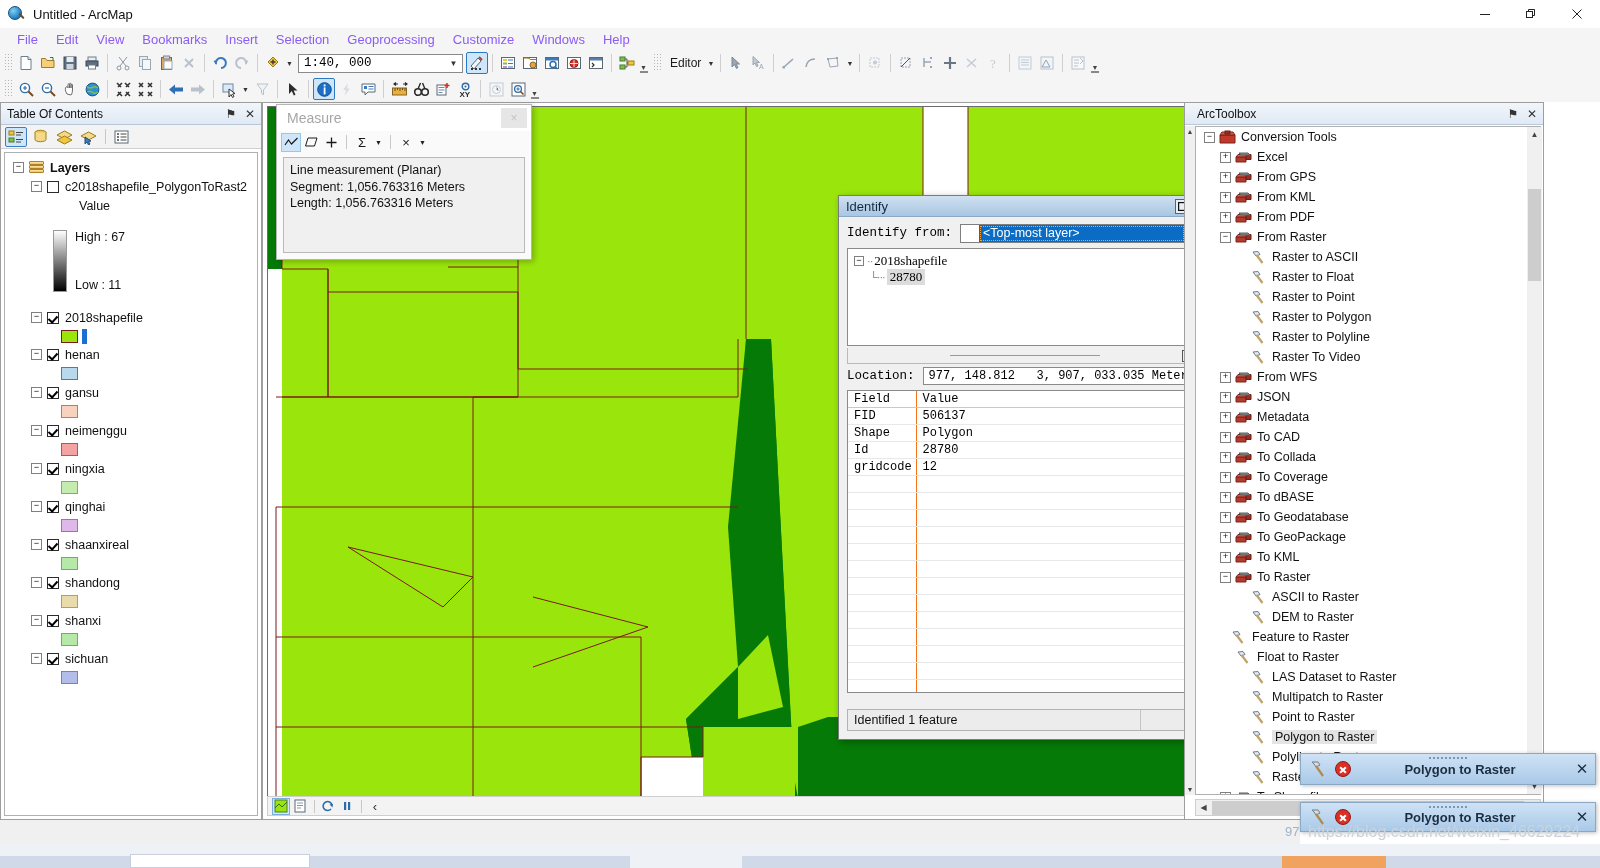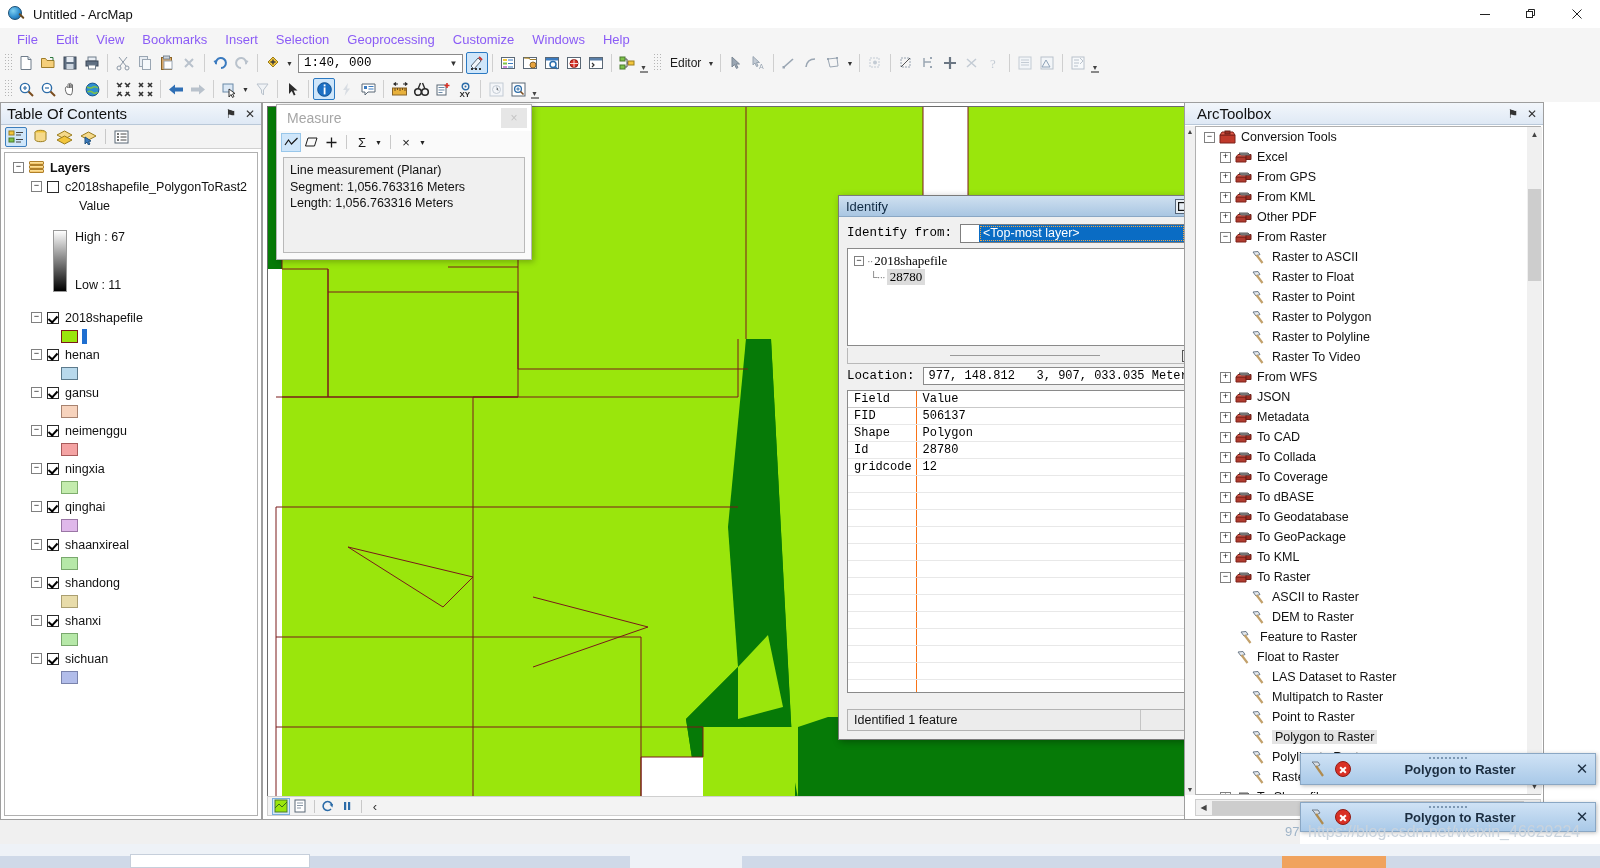--- a/index.html
+++ b/index.html
@@ -85,21 +85,21 @@
   .tb-overflow .bar { width:8px; height:2px; background:#888; }
   .tb-overflow .car { font-size:7px; color:#444; line-height:6px; }
   .editor-label { font-size:12px; color:#1a1a1a; padding:0 4px 0 6px; }
 
   
   .panel { position:absolute; background:#ffffff; border:1px solid #9e9e9e; }
   .panel-head {
     height:22px; background:linear-gradient(#f2f6fb,#dfe9f5);
     display:flex; align-items:center; border-bottom:1px solid #b9c8d8;
   }
-  .panel-title { font-size:15px; color:#111; padding-left:6px; flex:1; }
+  .panel-title { font-size:12px; color:#111; padding-left:6px; flex:1; }
   .panel-btn { width:16px; height:18px; display:flex; align-items:center; justify-content:center;
     font-size:12px; color:#333; margin-right:3px; }
 
   
   #toc { left:0; top:102px; width:262px; height:718px; }
   #toc .toc-toolbar {
     height:24px; background:#f3f3f3; border-bottom:1px solid #d0d0d0;
     display:flex; align-items:center; padding-left:4px;
   }
   .toc-tb-btn {
@@ -1236,21 +1236,21 @@
           <span class="lbl">From KML</span>
         </div>
         <div class="atb-row" style="padding-left: 24px;">
           <div class="atb-exp">+</div>
           <span class="toolset-icon"><svg width="17" height="13" viewBox="0 0 17 13">
               <path d="M1 6 h10 v5 h-10z" fill="#b03a2e" stroke="#7d231a"></path>
               <path d="M1 6 L3 3.5 h10 l2 2.5z" fill="#d45b4c" stroke="#7d231a"></path>
               <path d="M11 3.5 h5 v5 h-5z" fill="#9b2d22" stroke="#6d1f17"></path>
               <path d="M4 2 h9 l2 2 h-9z" fill="#8d8d8d" stroke="#5c5c5c"></path>
             </svg></span>
-          <span class="lbl">Other PDF</span>
+          <span class="lbl">From PDF</span>
         </div>
         <div class="atb-row" style="padding-left: 24px;">
           <div class="atb-exp">−</div>
           <span class="toolset-icon"><svg width="17" height="13" viewBox="0 0 17 13">
               <path d="M1 6 h10 v5 h-10z" fill="#b03a2e" stroke="#7d231a"></path>
               <path d="M1 6 L3 3.5 h10 l2 2.5z" fill="#d45b4c" stroke="#7d231a"></path>
               <path d="M11 3.5 h5 v5 h-5z" fill="#9b2d22" stroke="#6d1f17"></path>
               <path d="M4 2 h9 l2 2 h-9z" fill="#8d8d8d" stroke="#5c5c5c"></path>
             </svg></span>
           <span class="lbl">From Raster</span>
@@ -1422,21 +1422,21 @@
           <span class="lbl">ASCII to Raster</span>
         </div>
         <div class="atb-row" style="padding-left: 40px;">
           <div class="atb-exp blank"></div>
           <span class="tool-icon"><svg width="16" height="14" viewBox="0 0 16 14">
               <path d="M2 2 L7 1.5 L9 4.5 L5 6z" fill="#e3e8ee" stroke="#6f7c8a"></path>
               <path d="M5.5 5 L11.5 13" stroke="#c2a06a" stroke-width="2.2"></path>
             </svg></span>
           <span class="lbl">DEM to Raster</span>
         </div>
-        <div class="atb-row" style="padding-left: 28px;">
+        <div class="atb-row" style="padding-left: 20px;">
           <div class="atb-exp blank"></div>
           <span class="tool-icon"><svg width="16" height="14" viewBox="0 0 16 14">
               <path d="M2 2 L7 1.5 L9 4.5 L5 6z" fill="#e3e8ee" stroke="#6f7c8a"></path>
               <path d="M5.5 5 L11.5 13" stroke="#c2a06a" stroke-width="2.2"></path>
             </svg></span>
           <span class="lbl">Feature to Raster</span>
         </div>
         <div class="atb-row" style="padding-left: 25px;">
           <div class="atb-exp blank"></div>
           <span class="tool-icon"><svg width="16" height="14" viewBox="0 0 16 14">

